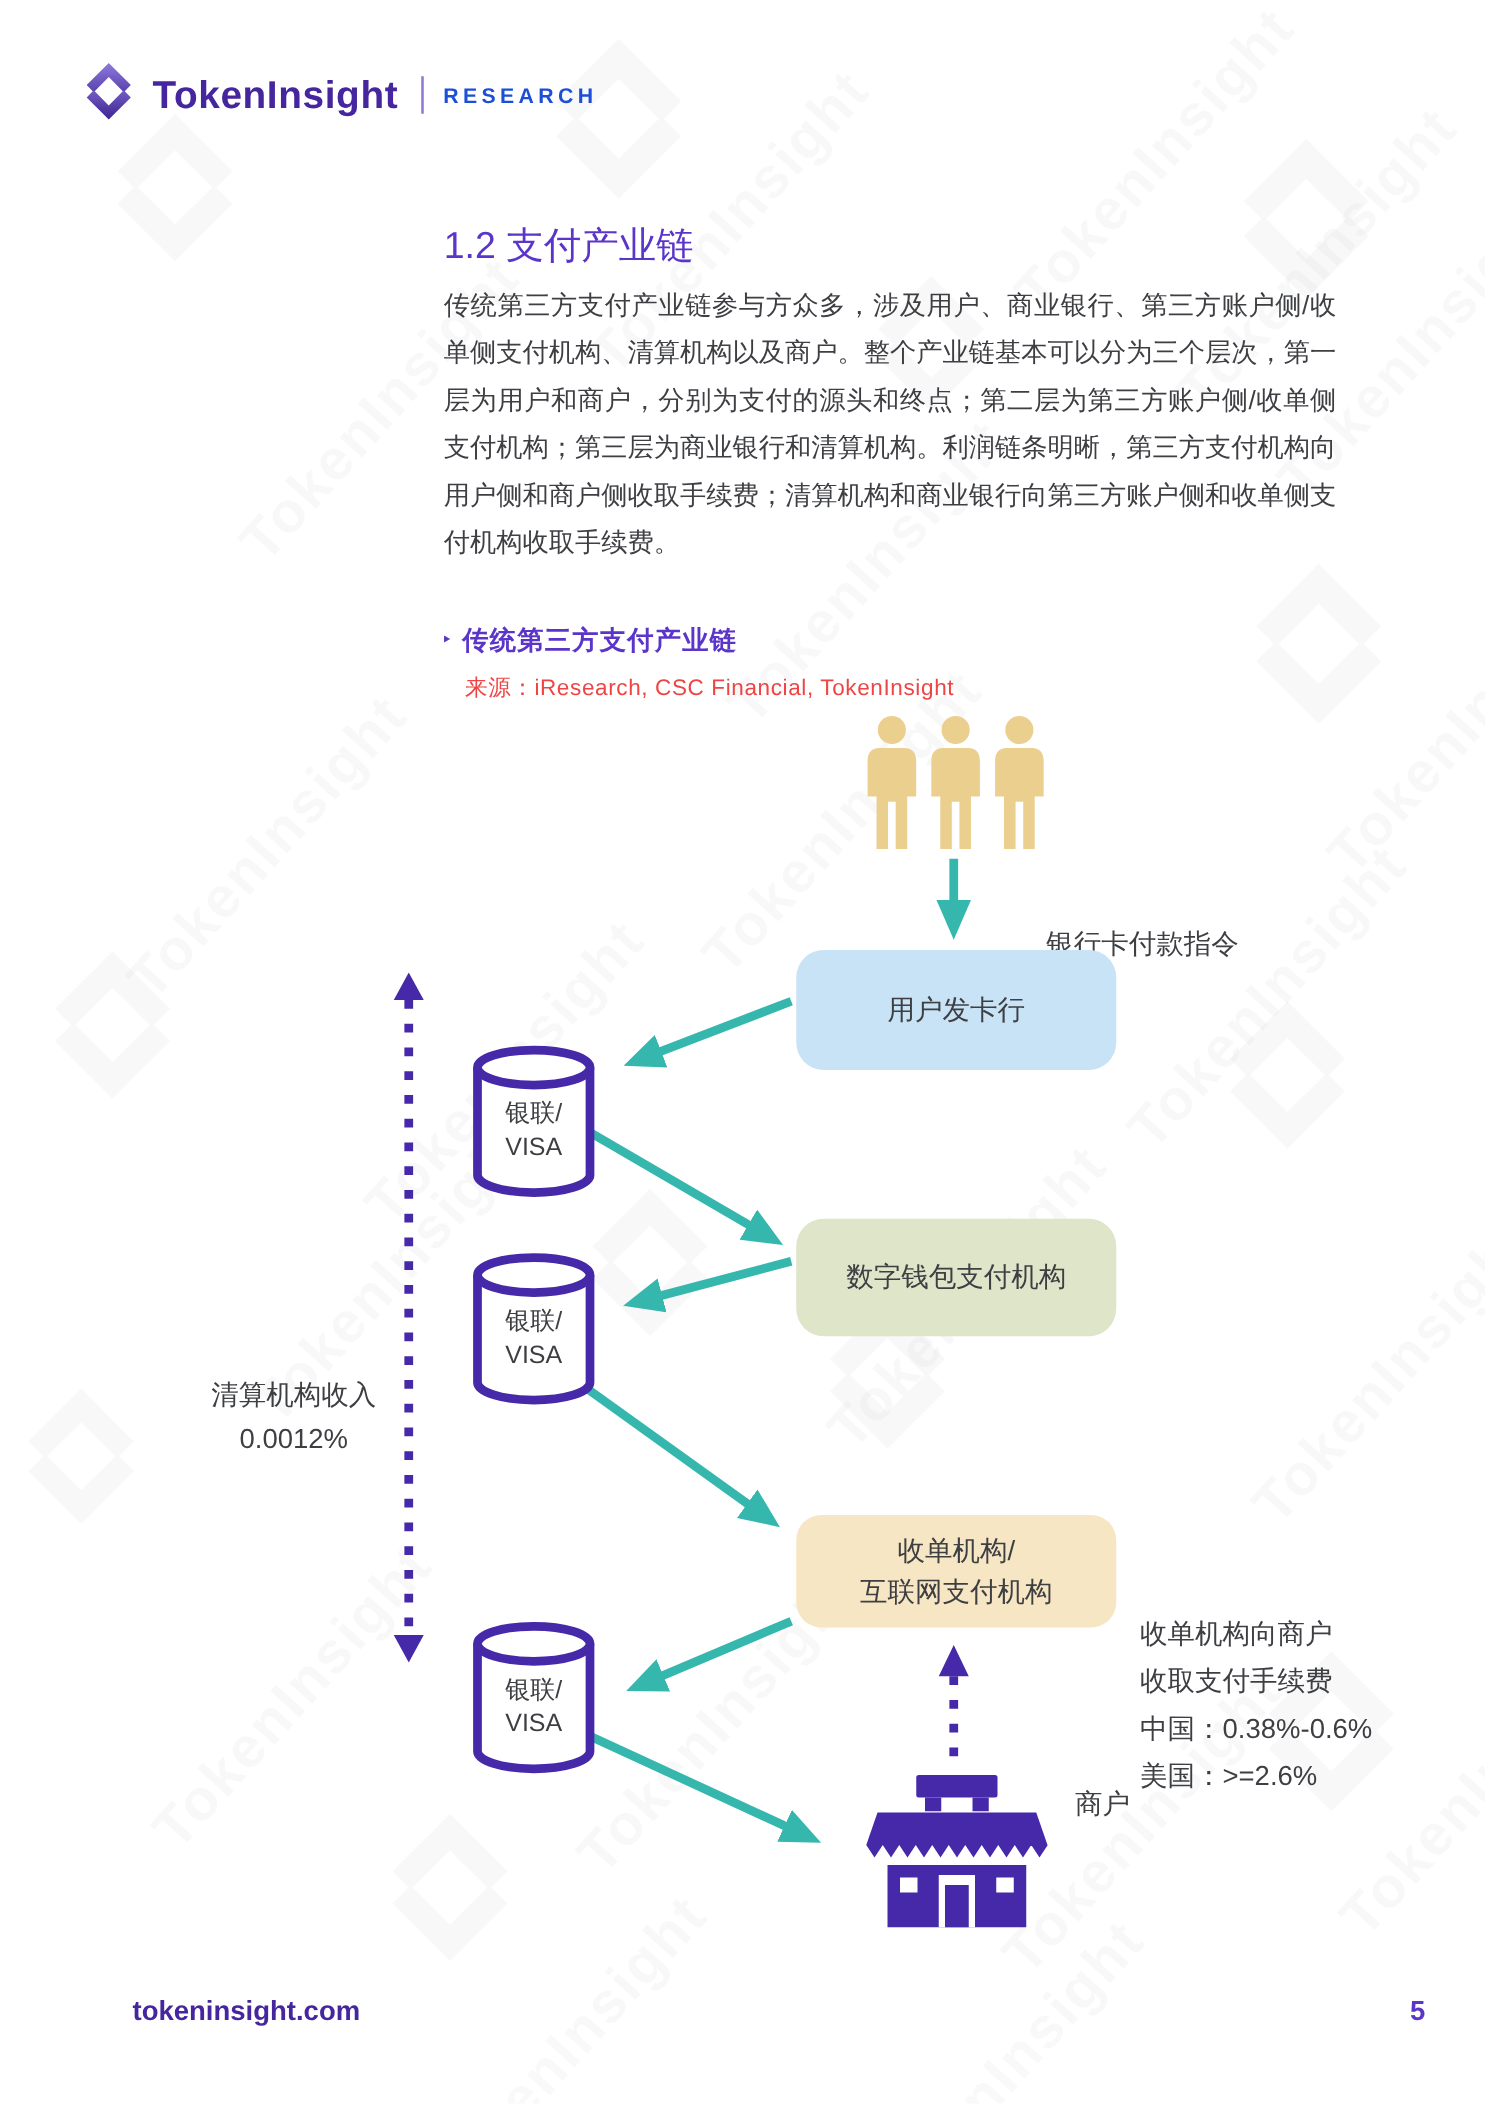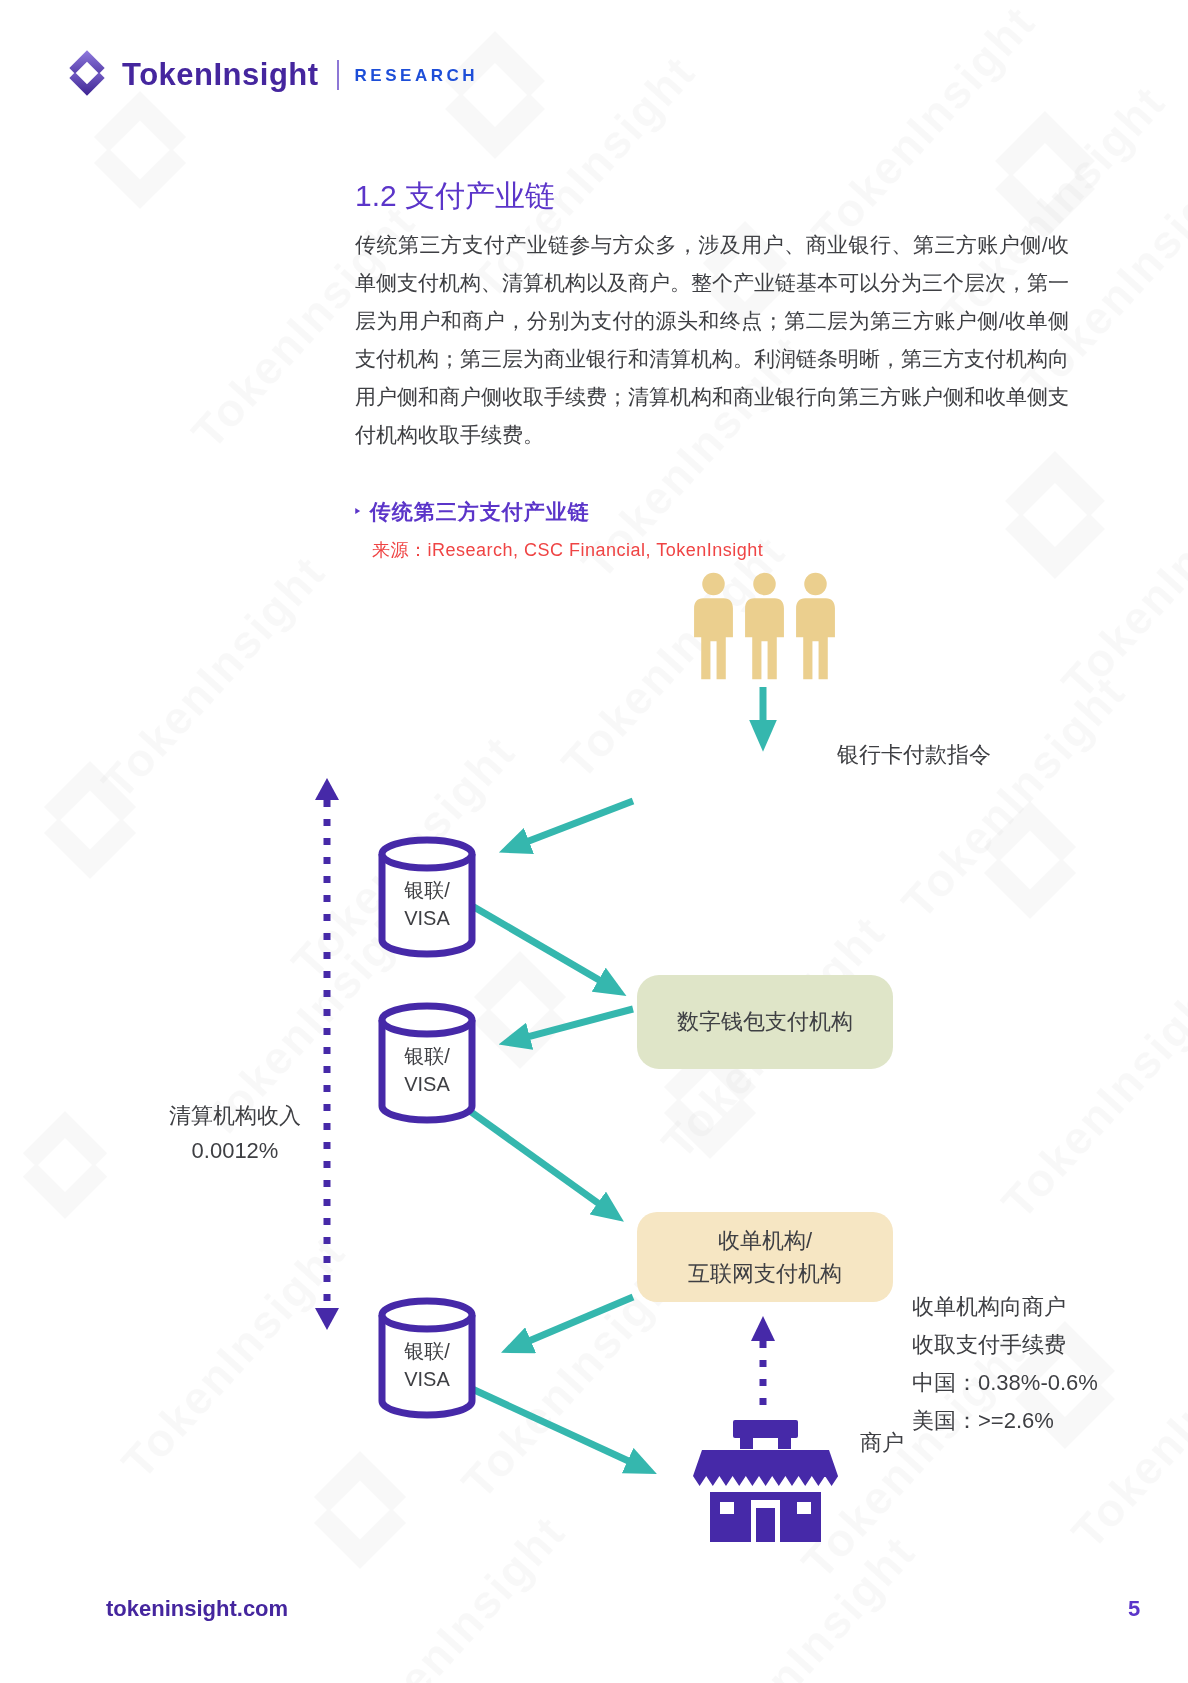--- a/index.html
+++ b/index.html
@@ -216,20 +216,23 @@
       <path d="M12,25 L32,25 C38,25 41,29 41,35 L41,63 L34,63 L34,104 L25,104 L25,67 L19,67 L19,104 L10,104 L10,63 L3,63 L3,35 C3,29 6,25 12,25 Z"></path>
     </svg>
     <svg width="45" height="112" viewBox="0 0 44 106" fill="#ebcf8e">
       <circle cx="22" cy="11" r="11"></circle>
       <path d="M12,25 L32,25 C38,25 41,29 41,35 L41,63 L34,63 L34,104 L25,104 L25,67 L19,67 L19,104 L10,104 L10,63 L3,63 L3,35 C3,29 6,25 12,25 Z"></path>
     </svg>
   </div>
 
   <div class="note instruction">银行卡付款指令</div>
 
+  <div class="node box-blue">
+    <span>用户发卡行</span>
+  </div>
   <div class="node box-green">
     <span>数字钱包支付机构</span>
   </div>
   <div class="node box-tan">
     <span>收单机构/</span>
     <span>互联网支付机构</span>
   </div>
 
   <div class="cyl" style="top:834px">
     <svg width="100" height="126" viewBox="0 0 100 126">

